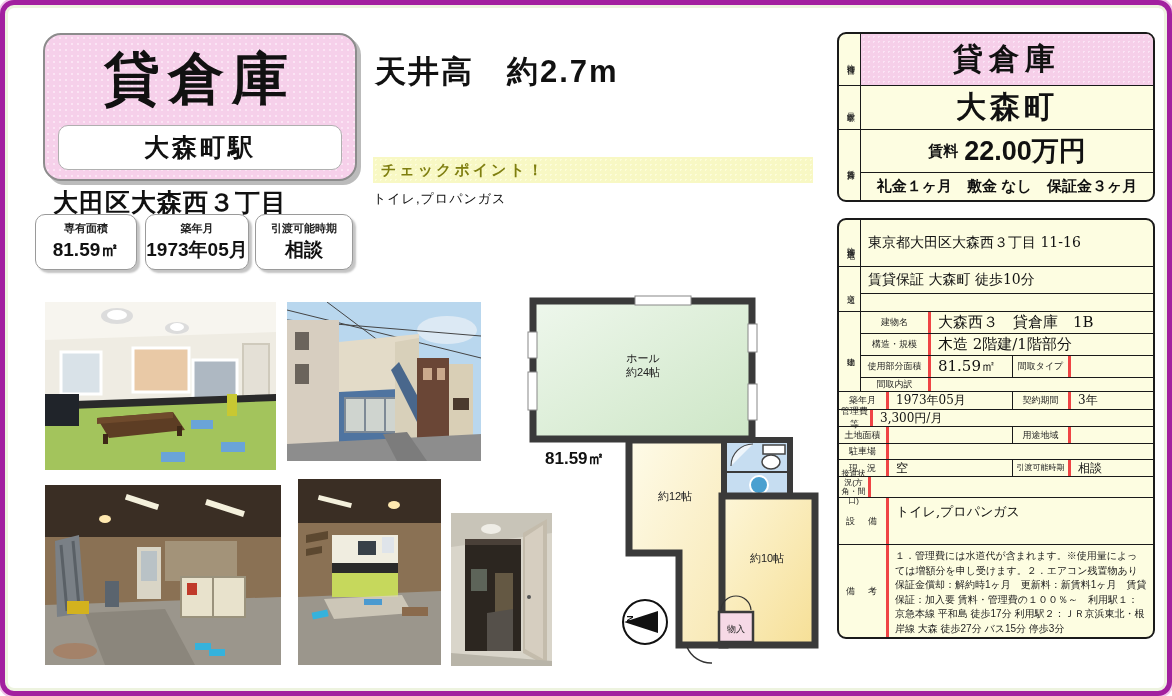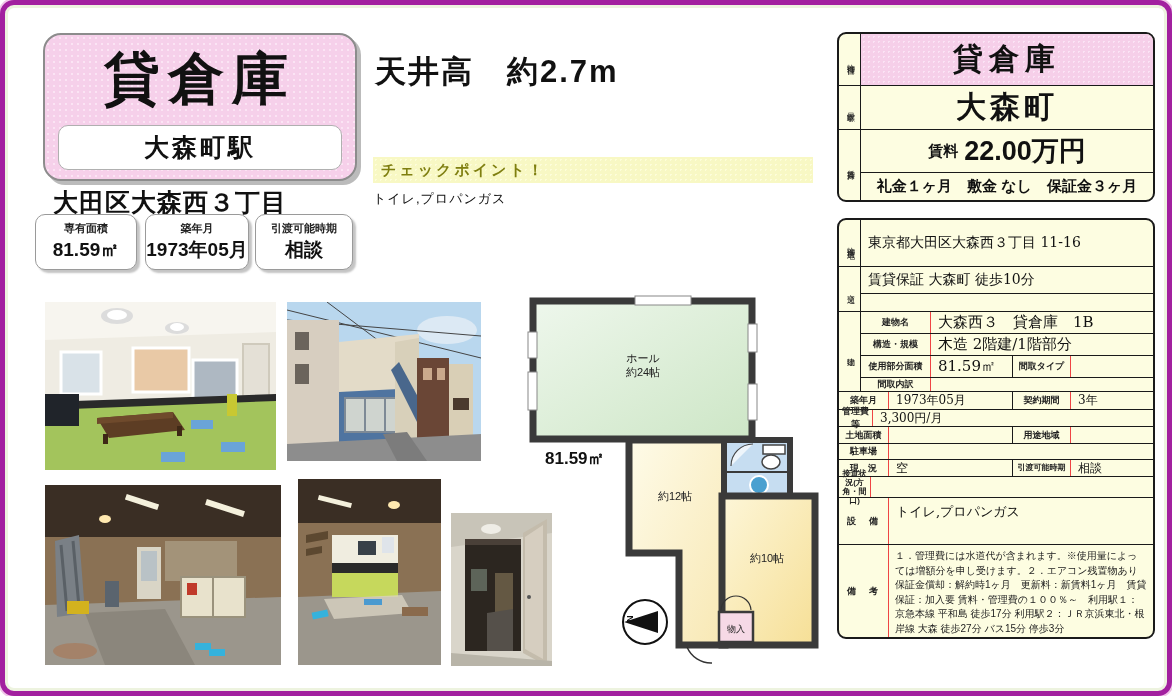--- a/index.html
+++ b/index.html
@@ -51,21 +51,21 @@
   .rt { left:832px; width:318px; background:#fdfde1; border:2px solid #1a1a1a; border-radius:9px; overflow:hidden; }
   .row { display:flex; border-top:1px solid #1a1a1a; }
   .row:first-child { border-top:none; }
   .vlab {
     width:22px; display:flex; align-items:center; justify-content:center;
     writing-mode:vertical-rl; text-orientation:upright;
     font-size:8px; letter-spacing:1px; color:#222; border-right:1px solid #1a1a1a; flex:0 0 22px;
   }
   .hlab {
     display:flex; align-items:center; justify-content:center; text-align:center;
-    font-size:9px; color:#222; border-right:1px solid #ef4444;font-weight:bold;
+    font-size:9px; color:#222; border-right:3px solid #ef4444;
   }
   .cellv { font-family:"DejaVu Serif", serif; font-size:15px; display:flex; align-items:center; padding:1px 7px; }
   .big-cell { flex:1; display:flex; align-items:center; justify-content:center; font-weight:bold; }
   .pinkcell { background:#f6cfe9; background-image: radial-gradient(#fbe3f5 1px, rgba(0,0,0,0) 1px); background-size:5px 5px; }
   .subcol { flex:1; display:flex; flex-direction:column; }
   .subrow { display:flex; border-top:1px solid #1a1a1a; flex:1; }
   .subrow:first-child { border-top:none; }
   .remarks { font-size:10px; line-height:1.45; padding:4px 6px 2px 6px; color:#222; }
 </style>
 </head>

